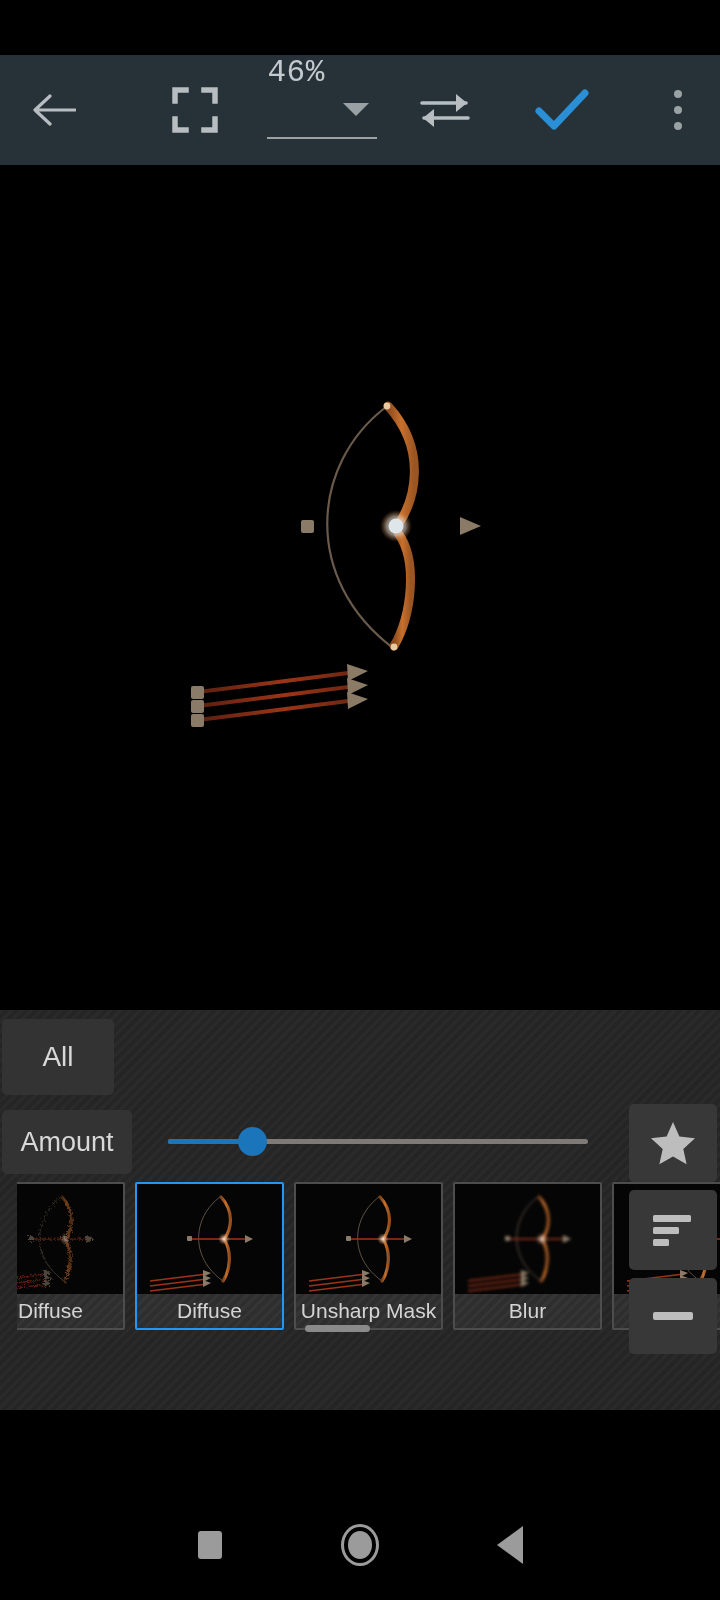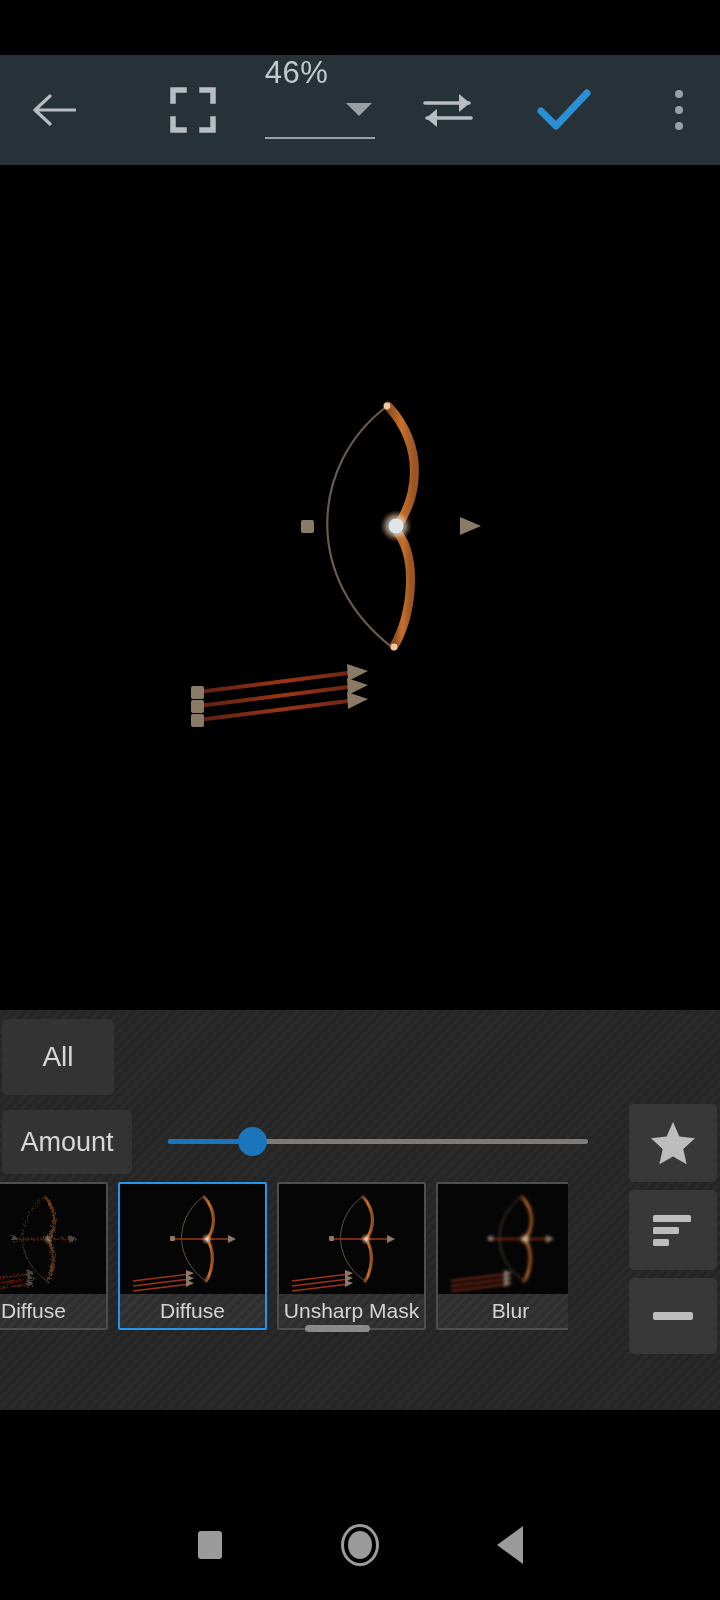--- a/index.html
+++ b/index.html
@@ -21,21 +21,21 @@
     position: absolute; left: 0; top: 0;
     width: 720px; height: 55px;
     background: #000;
   }
 
   
   #app-bar {
     position: absolute; left: 0; top: 55px;
     width: 720px; height: 110px;
     background: #263238;
-    display: flex; align-items: center;
+    display: flex; align-items: center; font-family: Liberation Mono, monospace;
   }
   .bar-btn {
     display: flex; align-items: center; justify-content: center;
     height: 110px;
     cursor: pointer;
     user-select: none;
   }
   #back-button { width: 110px; }
   #fit-button { width: 96px; margin-left: 42px; }
   #zoom-control {
@@ -125,22 +125,22 @@
   }
   #slider-thumb {
     position: absolute; top: -12px;
     width: 29px; height: 29px;
     background: #1b75bb; border-radius: 50%;
     cursor: pointer;
   }
 
   
   #filter-strip {
-    position: absolute; left: 0; top: 172px;
-    width: 568px; height: 148px;
+    position: absolute; left: 17px; top: 172px;
+    width: 704px; height: 148px;
     overflow: hidden;
   }
   .filter-item {
     position: absolute; top: 0;
     width: 149px; height: 148px;
     background: #2a2a2a;
     border: 2px solid #4d4d4d;
     border-radius: 2px;
     overflow: hidden;
     cursor: pointer;

